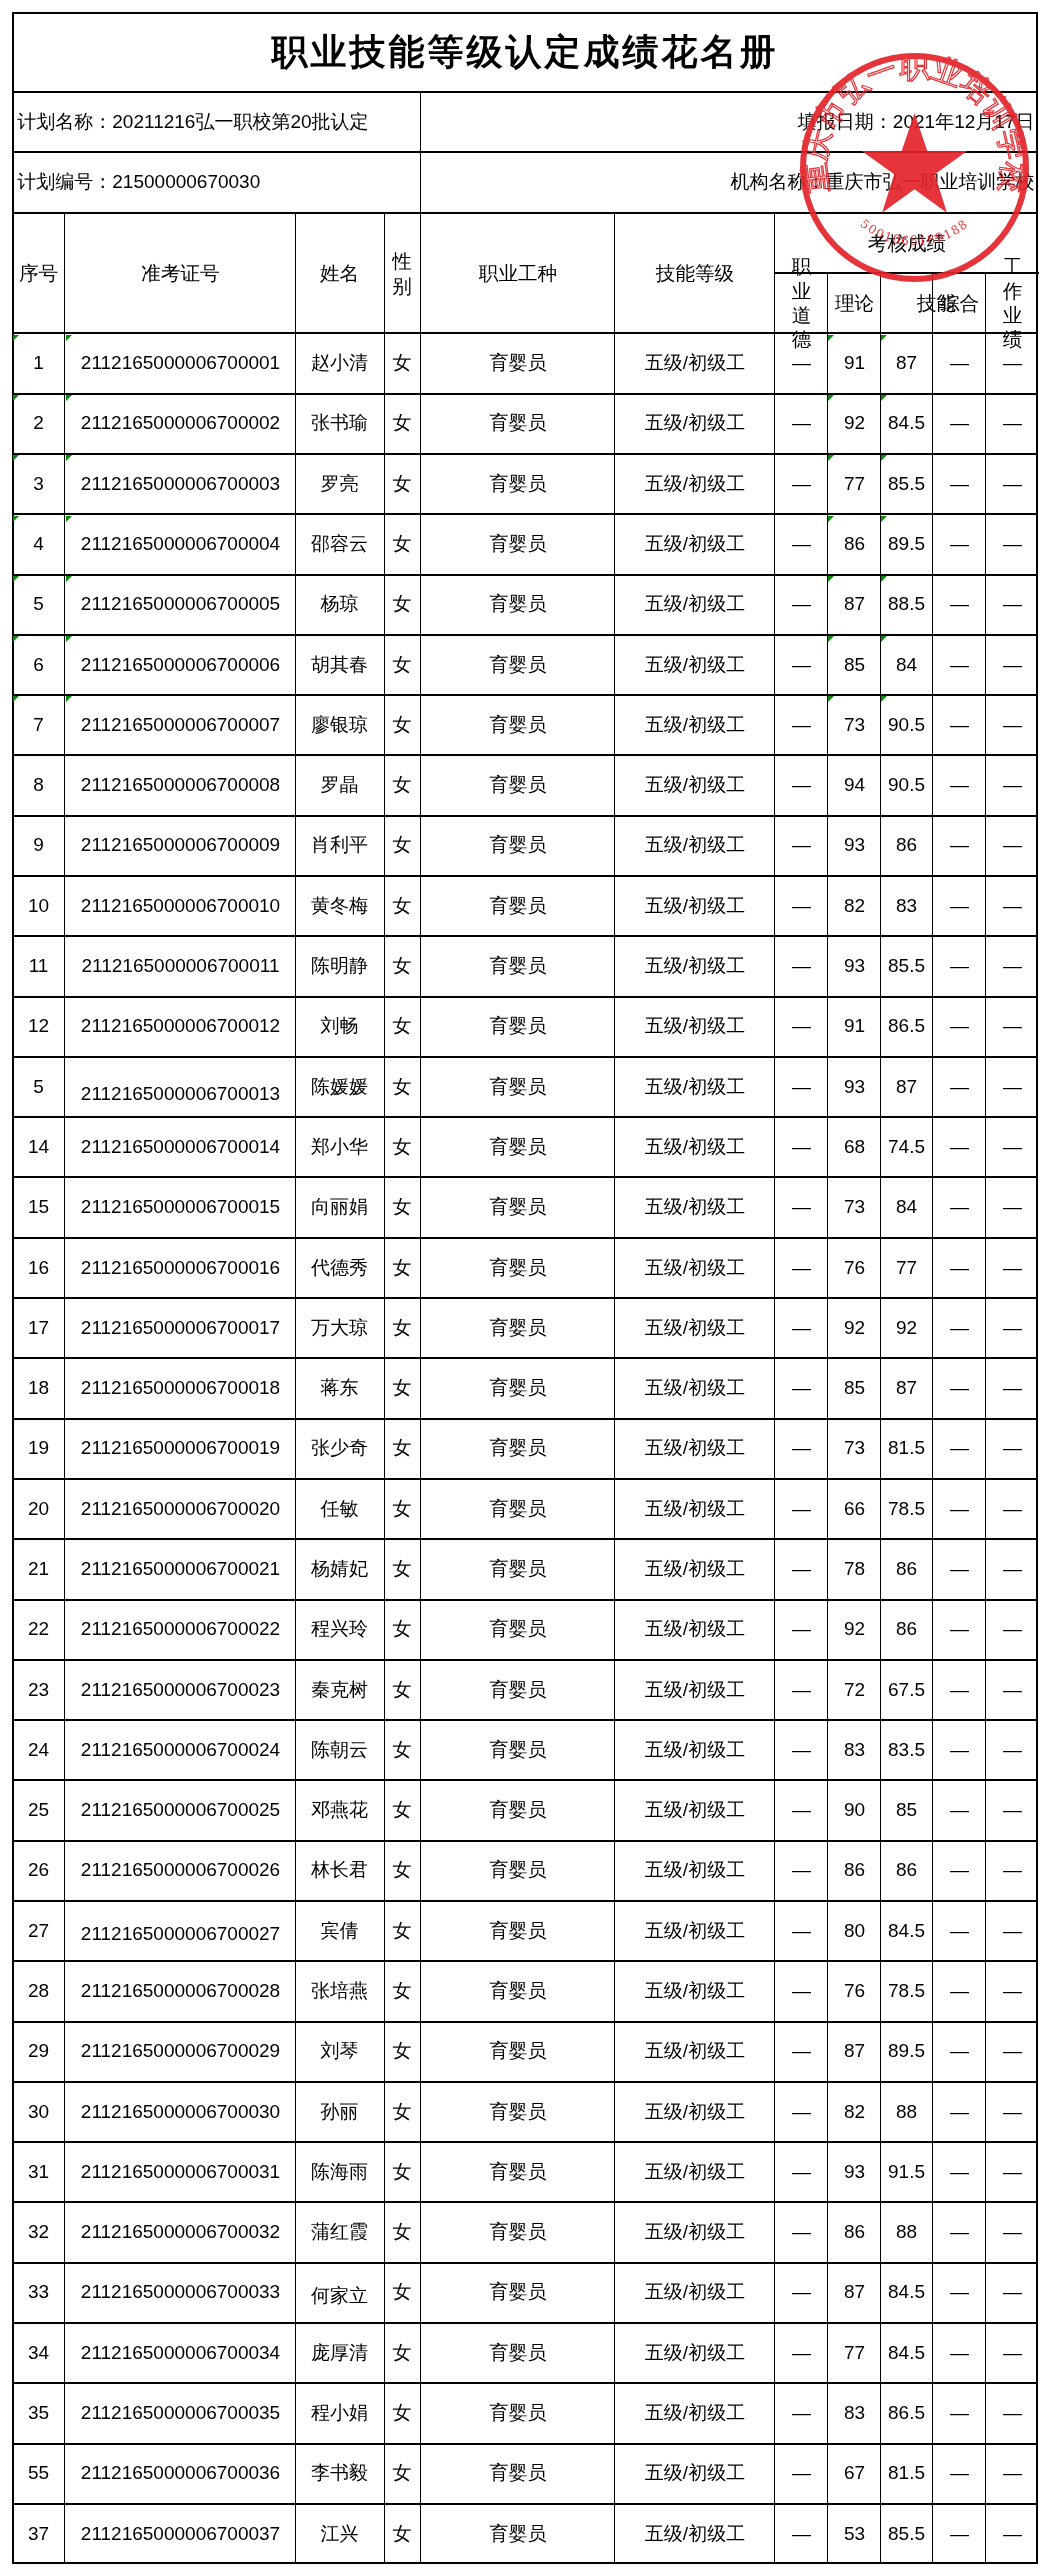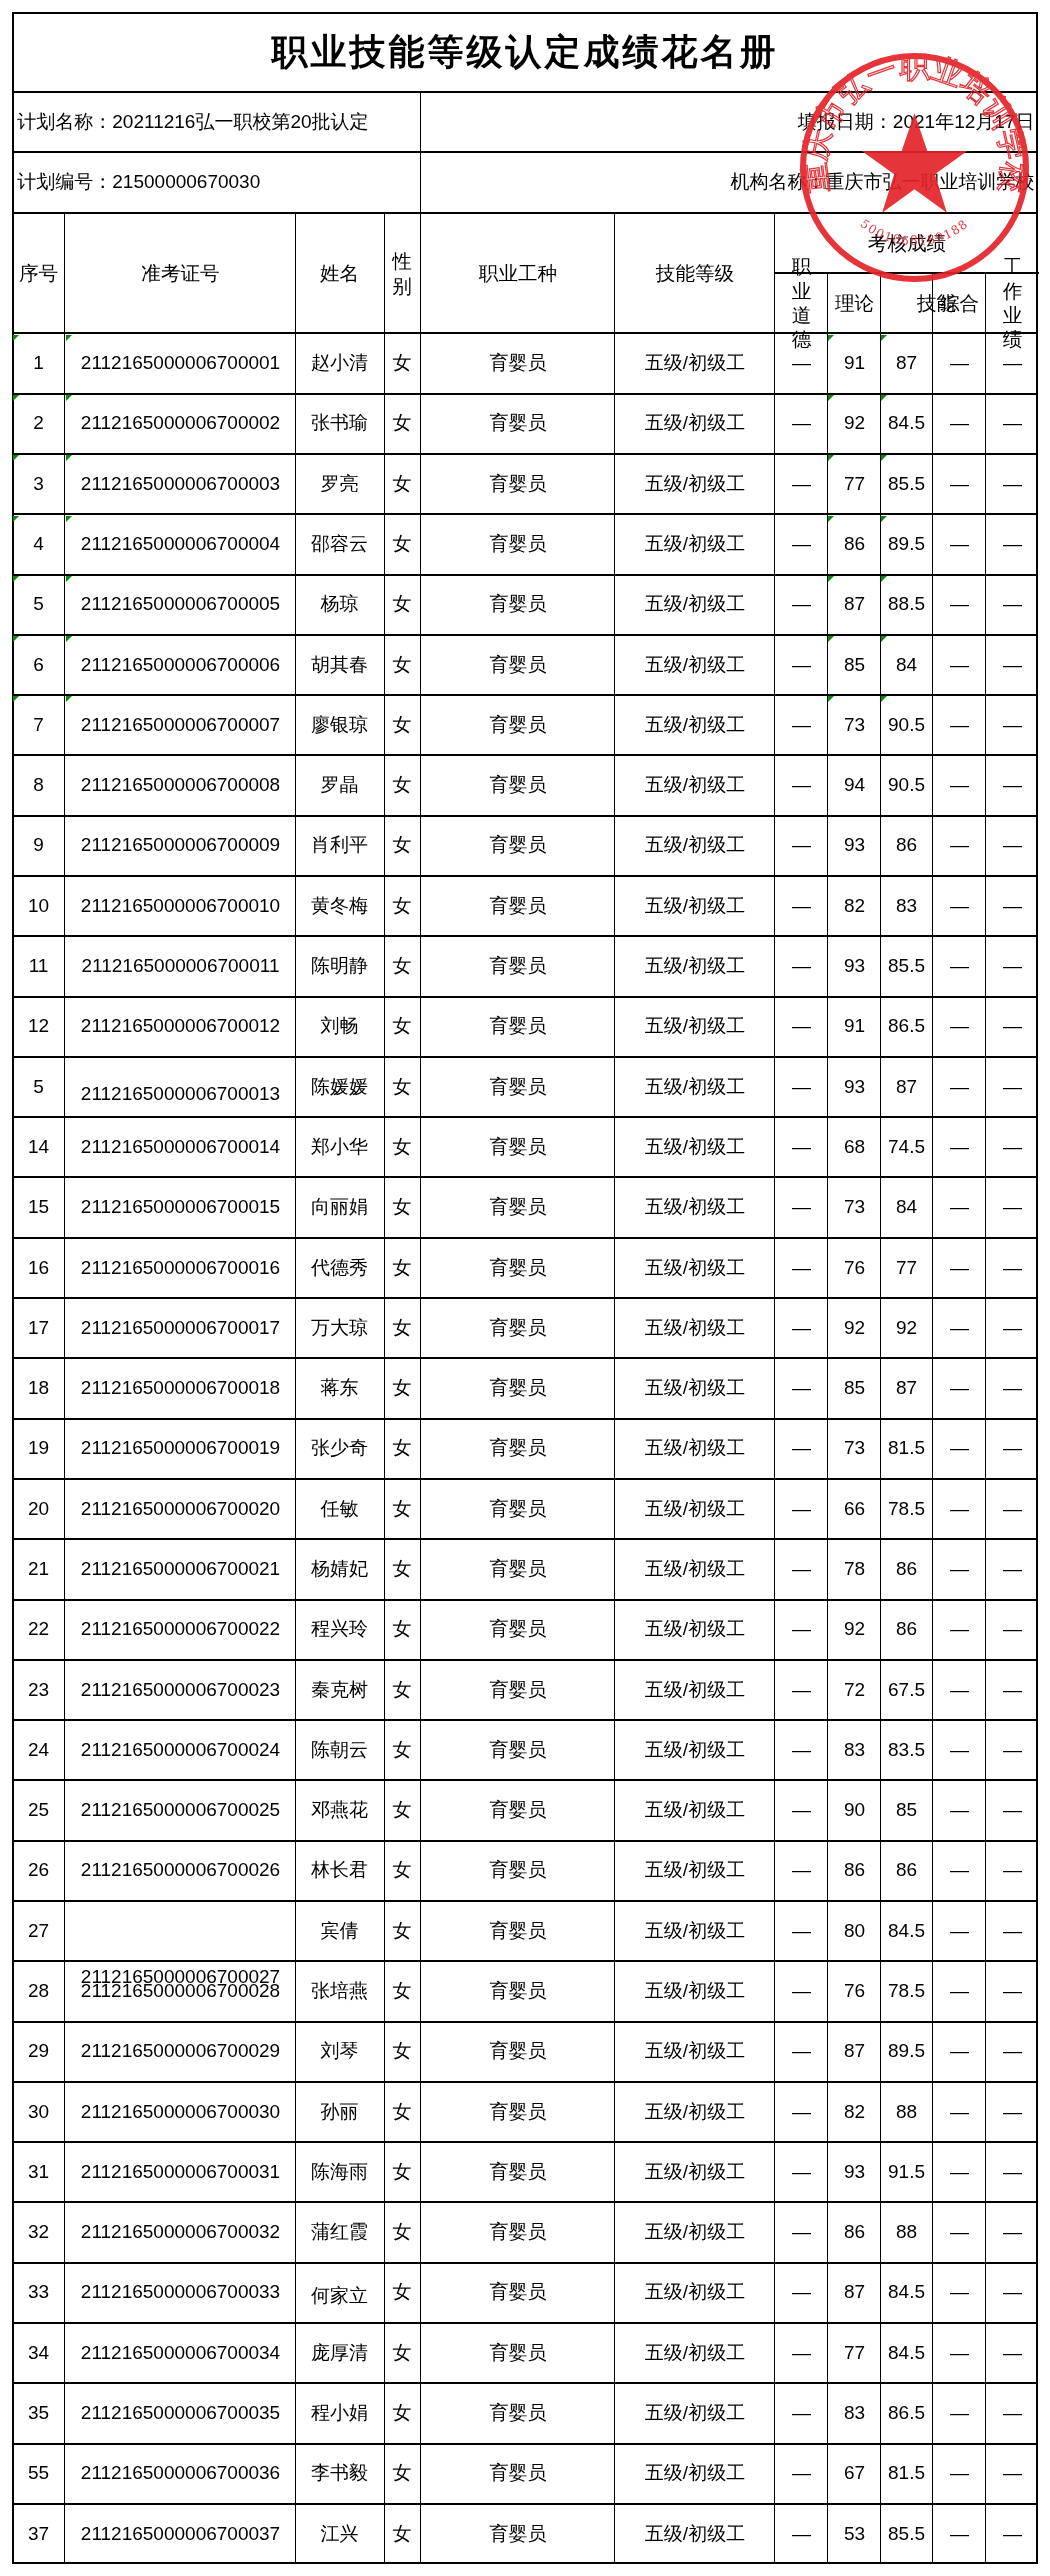--- a/index.html
+++ b/index.html
@@ -464,21 +464,21 @@
       <div class="cell" style="left:615px; top:1840px; width:160px; height:60px;">五级/初级工</div>
       <div class="cell" style="left:775px; top:1840px; width:53px; height:60px;">—</div>
       <div class="cell" style="left:828px; top:1840px; width:53px; height:60px;">86</div>
       <div class="cell" style="left:880px; top:1840px; width:53px; height:60px;">86</div>
       <div class="cell" style="left:933px; top:1840px; width:53px; height:60px;">—</div>
       <div class="cell" style="left:986px; top:1840px; width:53px; height:60px;">—</div>
     </div>
     <div class="hline" style="left:12px; top:1900px; width:1026px;"></div>
     <div style="position:absolute; left:0; top:0;">
       <div class="cell" style="left:12px; top:1901px; width:53px; height:60px;">27</div>
-      <div class="cell" style="left:65px; top:1947px; width:231px; height:60px;">2112165000006700027</div>
+      <div class="cell" style="left:65px; top:1904px; width:231px; height:60px;">2112165000006700027</div>
       <div class="cell" style="left:295px; top:1901px; width:89px; height:60px;">宾倩</div>
       <div class="cell" style="left:384px; top:1901px; width:36px; height:60px;">女</div>
       <div class="cell" style="left:421px; top:1901px; width:194px; height:60px;">育婴员</div>
       <div class="cell" style="left:615px; top:1901px; width:160px; height:60px;">五级/初级工</div>
       <div class="cell" style="left:775px; top:1901px; width:53px; height:60px;">—</div>
       <div class="cell" style="left:828px; top:1901px; width:53px; height:60px;">80</div>
       <div class="cell" style="left:880px; top:1901px; width:53px; height:60px;">84.5</div>
       <div class="cell" style="left:933px; top:1901px; width:53px; height:60px;">—</div>
       <div class="cell" style="left:986px; top:1901px; width:53px; height:60px;">—</div>
     </div>

